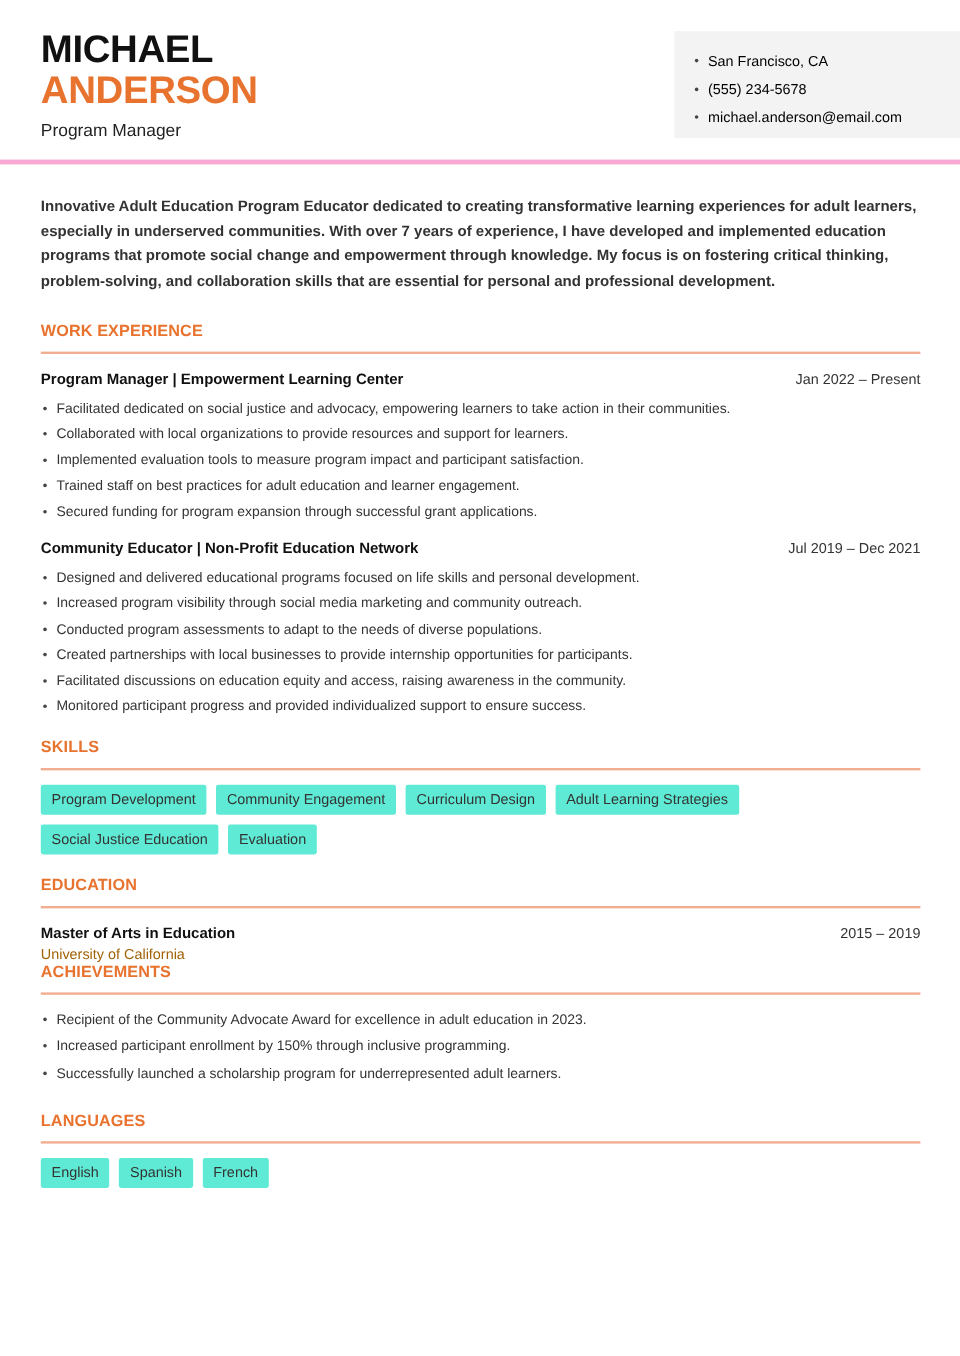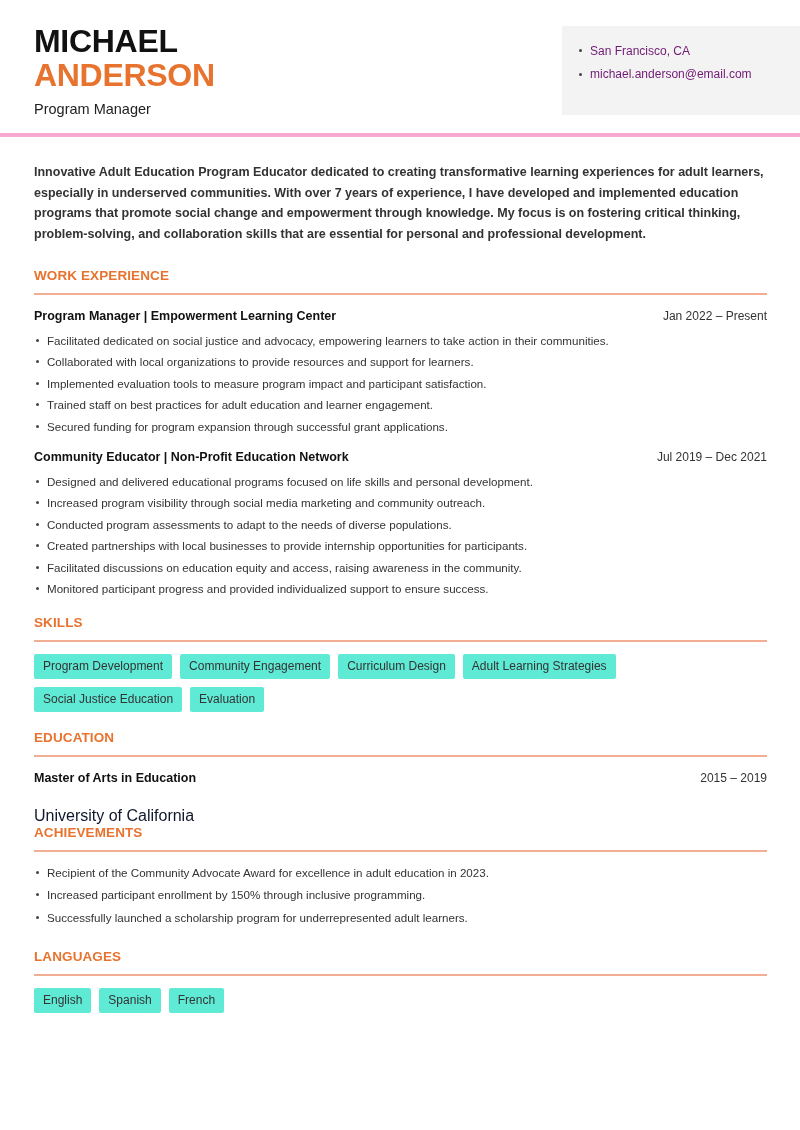--- a/index.html
+++ b/index.html
@@ -6,54 +6,58 @@
     html, body { width: 800px; height: 1130px; background: #ffffff; }
     body { font-family: "Liberation Sans", "DejaVu Sans", sans-serif; color: #2b2b2b; position: relative; overflow: hidden; }
 
     .header { position: relative; height: 137px; border-bottom: 4px solid #f9a8d4; }
     .name-block { position: absolute; left: 34px; top: 24px; }
     .first-name { font-size: 32px; font-weight: 700; color: #111111; line-height: 34px; letter-spacing: -0.3px; }
     .last-name { font-size: 32px; font-weight: 700; color: #e8732f; line-height: 34px; letter-spacing: -0.3px; }
     .job-title { font-size: 14.5px; color: #222; margin-top: 9px; }
 
     .contact-box { position: absolute; left: 562px; top: 26px; width: 238px; height: 89px; background: #f3f3f3; padding: 13px 0 0 17px; }
-    .contact-item { display: flex; align-items: center; font-size: 12px; color: #701a75; height: 23.5px; }
+    .contact-item { display: flex; align-items: center; font-size: 12px; color: #000000; height: 23.5px; }
     .bullet { width: 3px; height: 3px; background: #444; border-radius: 50%; margin-right: 8px; flex-shrink: 0; }
 
     .content { position: absolute; left: 34px; top: 137px; width: 733px; }
     .summary { font-size: 12.5px; line-height: 20.7px; color: #333; margin-top: 25px; font-weight: bold; }
 
     .section-title { font-size: 13.5px; font-weight: 700; color: #e8732f; letter-spacing: 0.1px; }
     .section-line { height: 2px; background: #f2ae92; margin-top: 10px; }
 
     .job-head { display: flex; justify-content: space-between; align-items: baseline; gap: 27px; }
     .job-role { font-size: 12.5px; font-weight: 700; color: #111; }
     .job-date { font-size: 12px; color: #333; }
     .bullets { list-style: none; margin-top: 7px; }
     .bullets li { display: flex; align-items: center; font-size: 11.6px; color: #333; height: 21.4px; padding-left: 2px; }
     .bullets li .bullet { margin-right: 8px; }
 
     .tags { display: flex; flex-wrap: wrap; gap: 8px 8px; margin-top: 12px; }
     .tag { background: #5eead4; font-size: 12px; color: #333; padding: 0 9px; height: 25px; line-height: 25px; border-radius: 2px; }
 
-    .edu-school { font-size: 16px; color: #0f172a; margin-top: 22px; }
+    .edu-school { font-size: 12px; color: #a16207; margin-top: 3px; }
   </style>
 </head>
 <body>
 
 <div class="header">
   <div class="name-block">
     <div class="first-name">MICHAEL</div>
     <div class="last-name">ANDERSON</div>
     <div class="job-title">Program Manager</div>
   </div>
   <div class="contact-box">
     <div class="contact-item">
       <span class="bullet"></span>
       <span>San Francisco, CA</span>
+    </div>
+    <div class="contact-item">
+      <span class="bullet"></span>
+      <span>(555) 234-5678</span>
     </div>
     <div class="contact-item">
       <span class="bullet"></span>
       <span>michael.anderson@email.com</span>
     </div>
   </div>
 </div>
 
 <div class="content">
   <p class="summary">Innovative Adult Education Program Educator dedicated to creating transformative learning experiences for adult learners, especially in underserved communities. With over 7 years of experience, I have developed and implemented education programs that promote social change and empowerment through knowledge. My focus is on fostering critical thinking, problem-solving, and collaboration skills that are essential for personal and professional development.</p>

